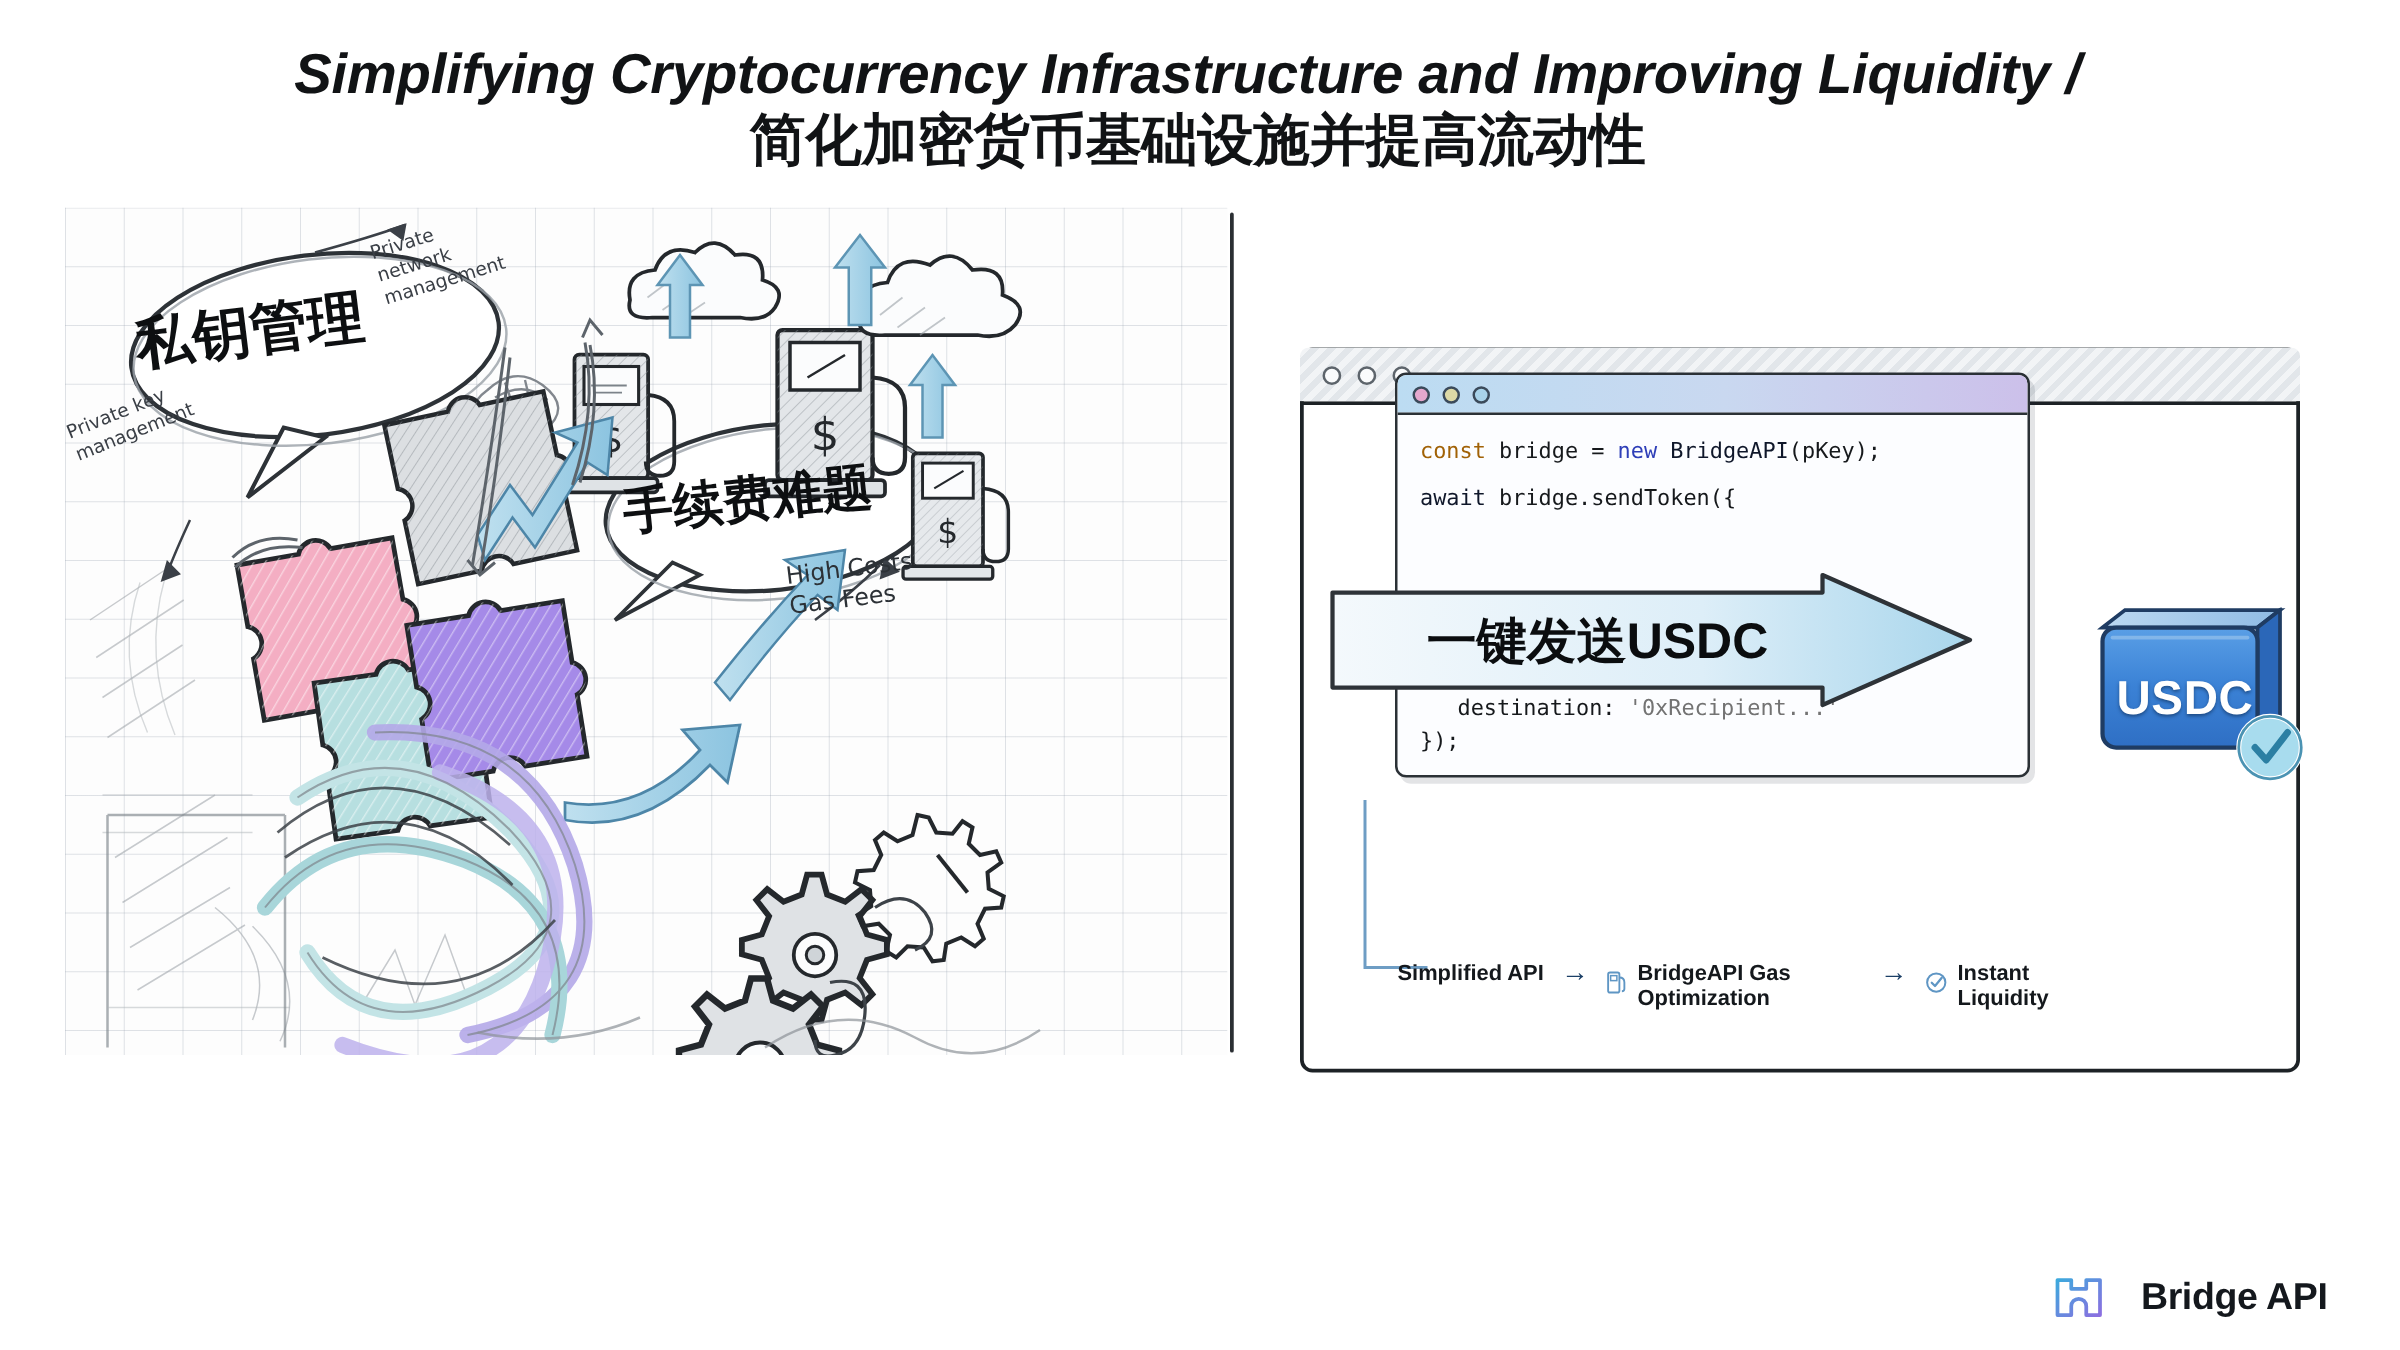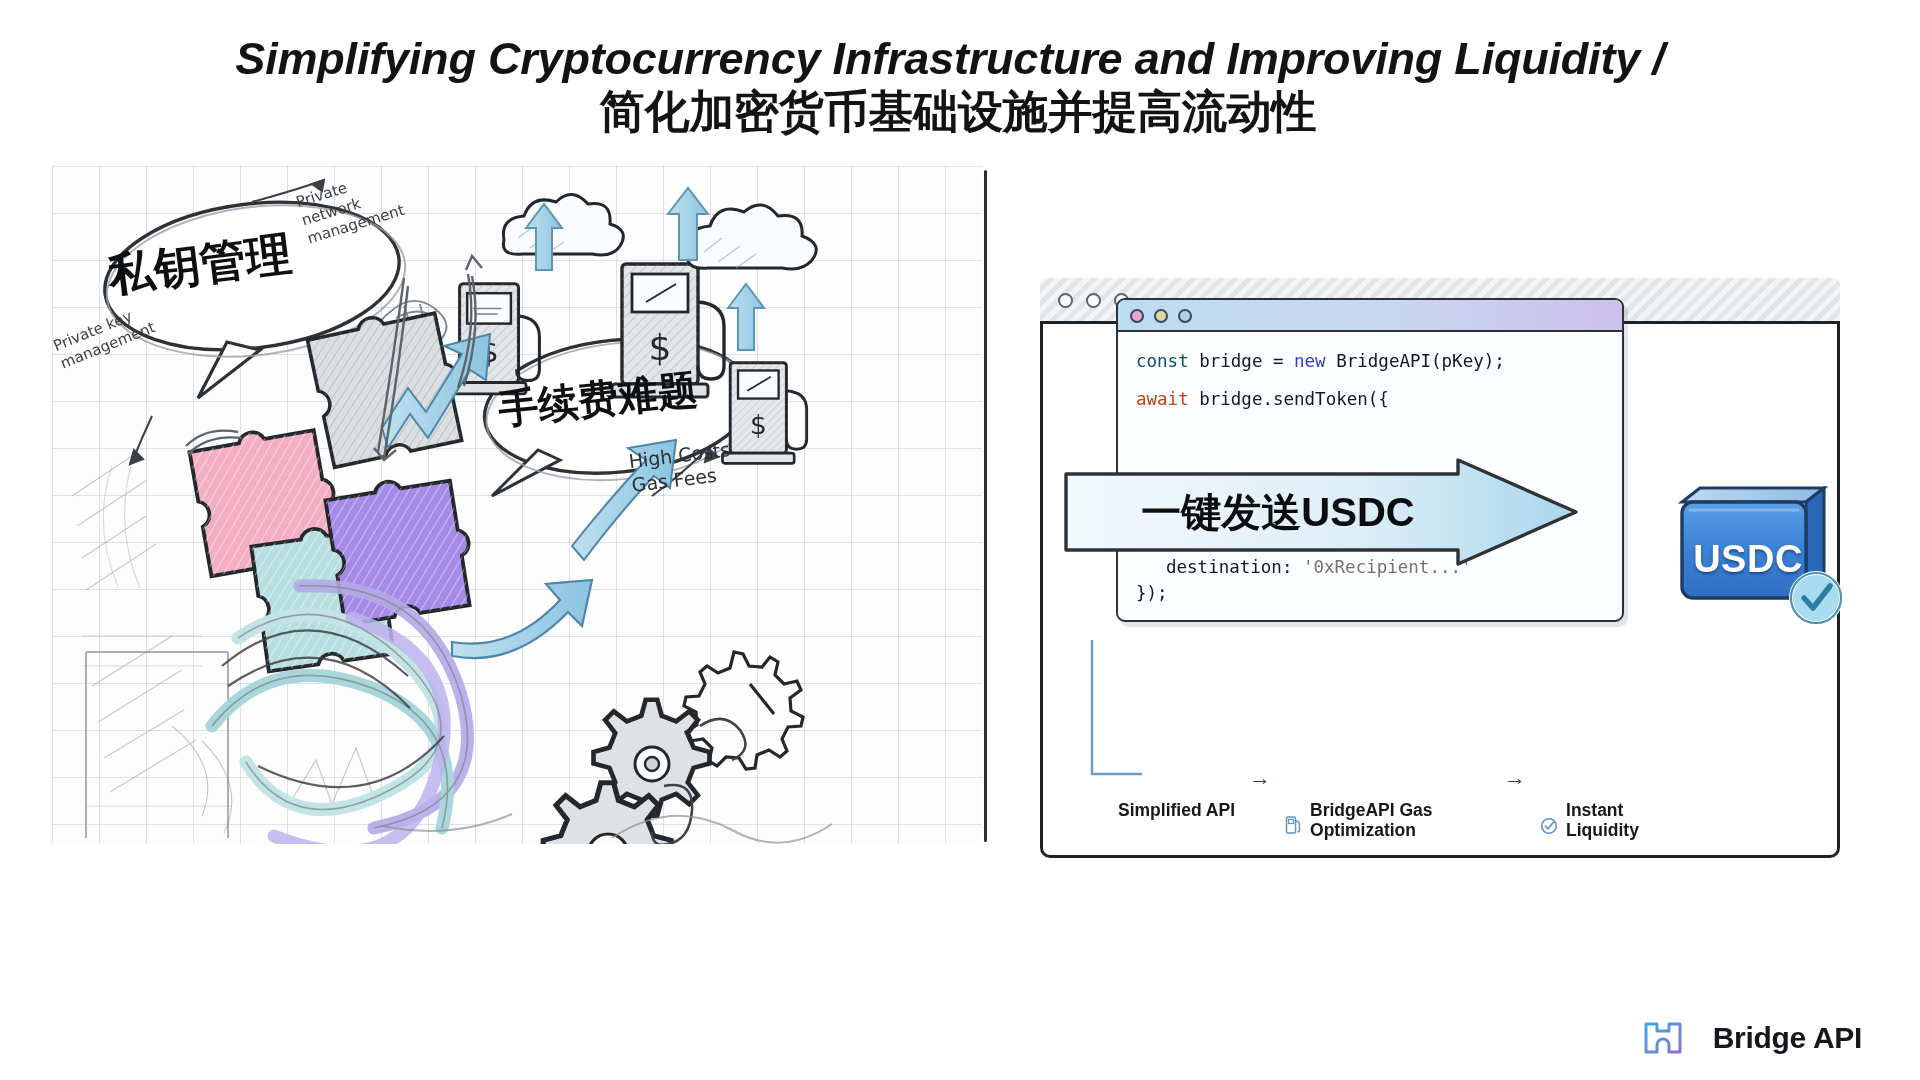--- a/index.html
+++ b/index.html
@@ -111,23 +111,23 @@
   .cw-dot.c2 { left: 36px; background: #ddd9a6; }
   .cw-dot.c3 { left: 60px; background: #a9d3ea; }
 
   .code-body {
     padding: 16px 18px;
     font-family: "DejaVu Sans Mono", monospace;
     font-size: 17.5px; line-height: 26px;
     color: #16191c; white-space: pre;
   }
   .code-body .blank { display: block; height: 12px; }
-  .k-const { color: #0c4a6e; }
+  .k-const { color: #a16207; }
   .k-new   { color: #2f3fb8; }
-  .k-await { color: #c2410c; }
+  .k-await { color: #0f172a; }
   .k-cls   { color: #0f172a; text-align: right; }
   .k-str   { color: #737373; }
   .k-num   { color: #2f3fb8; }
   .code-indent { padding-left: 30px; display: block; }
 
   
   .banner-arrow {
     position: absolute; left: 1062px; top: 456px;
     width: 520px; height: 112px;
   }
@@ -149,21 +149,21 @@
     letter-spacing: 0.5px;
     margin-top: 18px;
   }
 
   
   .feature-row {
     position: absolute; left: 1118px; top: 768px;
     display: flex; align-items: flex-start; gap: 14px;
     font-size: 17.5px; font-weight: 700; color: #14181c;
   }
-  .feature-item { display: flex; align-items: flex-end; gap: 8px; margin-top: 32px; }
+  .feature-item { display: flex; align-items: center; gap: 8px; }
   .feature-sep { color: #1b3f66; font-size: 22px; line-height: 20px; font-weight: 400; }
   .feature-ico { color: #3f7fb5; flex: none; margin-top: 1px; }
   .feature-label { line-height: 20px; max-width: 130px; }
   .feature-label.wide { max-width: 180px; }
 
   
   .logo {
     position: absolute; right: 58px; bottom: 24px;
     display: flex; align-items: center; gap: 30px;
   }

